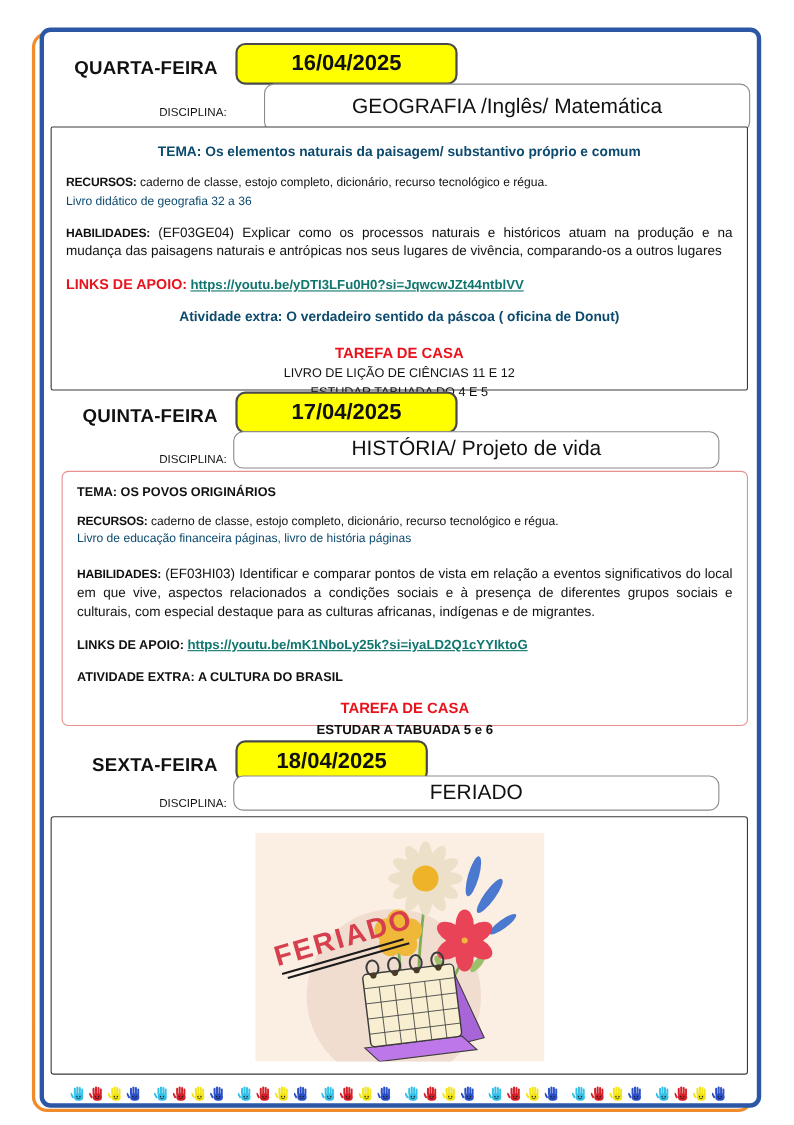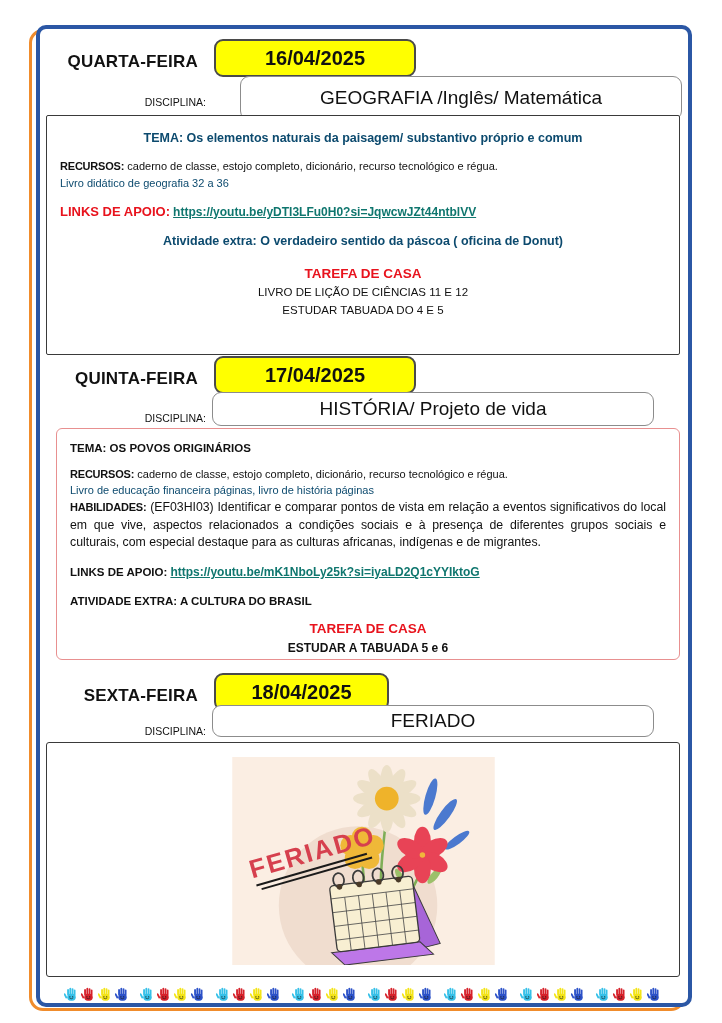--- a/index.html
+++ b/index.html
@@ -86,20 +86,24 @@
     <span>GEOGRAFIA /Inglês/ Matemática</span>
   </div>
 
   <div class="abs contentbox" style="left:46px; top:115px; width:634px; height:240px;">
     <div class="center red bold tema1">TEMA:  Os elementos naturais da paisagem/ substantivo  próprio e comum</div>
     <div class="line">
       <span class="lbl">RECURSOS:</span>
       <span>caderno de classe, estojo completo, dicionário, recurso tecnológico  e régua.</span>
     </div>
     <div class="line red">Livro didático  de  geografia    32 a 36</div>
+    <div class="hab">
+      <span class="lbl">HABILIDADES:</span>
+      <span>(EF03GE04) Explicar como os processos naturais e históricos atuam na produção e na mudança das paisagens naturais e antrópicas nos seus lugares de vivência,  comparando-os  a outros lugares</span>
+    </div>
     <div class="links-row">
       <span class="links-lbl-red">LINKS DE APOIO:</span>
       <a class="link">https://youtu.be/yDTI3LFu0H0?si=JqwcwJZt44ntblVV</a>
     </div>
     <div class="center red bold ativ1">Atividade extra: O verdadeiro sentido  da páscoa  ( oficina de Donut)</div>
     <div class="center tarefa-title">TAREFA  DE CASA</div>
     <div class="center tline">LIVRO DE LIÇÃO  DE CIÊNCIAS    11 E  12</div>
     <div class="center tline">ESTUDAR TABUADA  DO 4 E 5</div>
   </div>
 
@@ -112,21 +116,21 @@
     <span>HISTÓRIA/ Projeto de vida</span>
   </div>
 
   <div class="abs contentbox salmon" style="left:56px; top:428px; width:624px; height:232px;">
     <div class="tema2">TEMA:  OS POVOS ORIGINÁRIOS</div>
     <div class="line">
       <span class="lbl">RECURSOS:</span>
       <span>caderno de classe, estojo completo, dicionário, recurso tecnológico  e régua.</span>
     </div>
     <div class="line red">Livro de educação financeira  páginas, livro de história páginas</div>
-    <div class="hab" style="margin-top:1px;">
+    <div class="hab" style="margin-top:15px;">
       <span class="lbl">HABILIDADES:</span>
       <span>(EF03HI03)  Identificar  e comparar  pontos  de vista  em relação  a eventos  significativos  do local em que vive,  aspectos relacionados  a condições  sociais  e à presença  de diferentes  grupos  sociais  e culturais, com especial  destaque  para  as culturas africanas,  indígenas  e de migrantes.</span>
     </div>
     <div class="links-row">
       <span class="links-lbl-blk">LINKS  DE  APOIO:</span>
       <a class="link">https://youtu.be/mK1NboLy25k?si=iyaLD2Q1cYYIktoG</a>
     </div>
     <div class="ativ2">ATIVIDADE  EXTRA:  A CULTURA  DO BRASIL</div>
     <div class="center tarefa-title" style="margin-top:10px;">TAREFA  DE CASA</div>
     <div class="center tline-b">ESTUDAR  A TABUADA   5 e 6</div>

